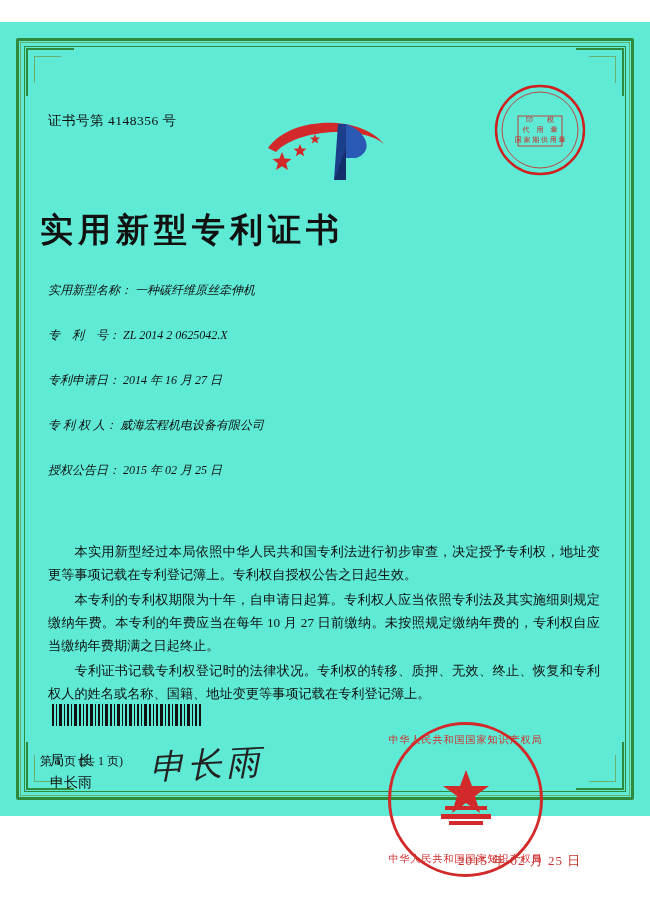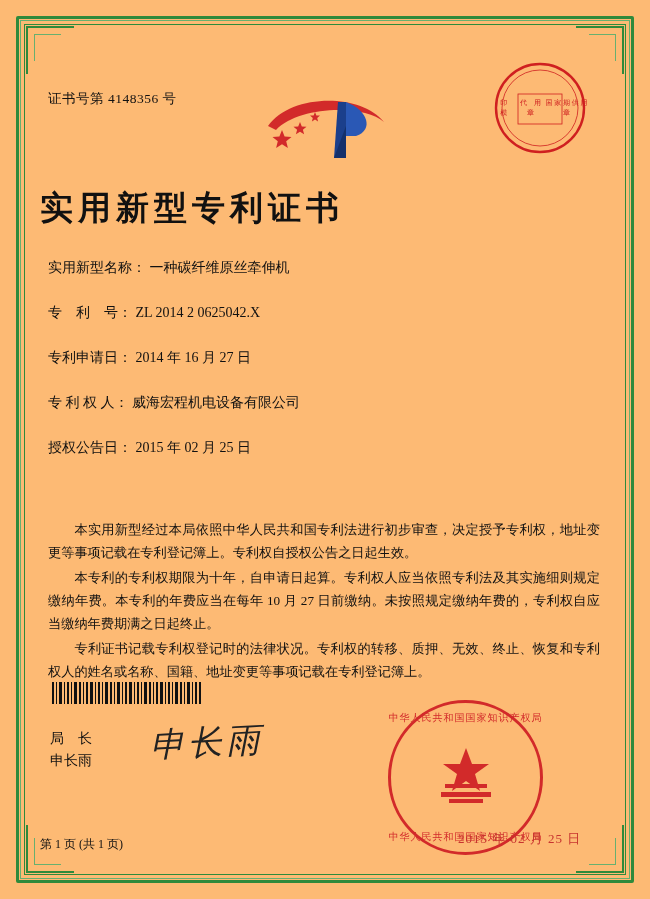--- a/index.html
+++ b/index.html
@@ -11,23 +11,24 @@
     width: 650px;
     height: 899px;
     font-family: "Liberation Serif", serif;
     color: #1a1a1a;
     overflow: hidden;
   }
 
   .page {
     position: relative;
     width: 650px;
-    height: 899px;
-    background: #fdba74;
+    height: 794px;
+    background: #5eead4;
     box-sizing: border-box;
+    margin-top: 22px;
   }
 
   
   .border-outer {
     position: absolute;
     left: 16px;
     top: 16px;
     right: 16px;
     bottom: 16px;
     border: 3px solid #2f8a3b;
@@ -106,21 +107,21 @@
     position: absolute;
     right: 22px;
     top: 20px;
     width: 96px;
     height: 96px;
   }
   .stamp-text {
     position: absolute;
     left: 0; top: 0; right: 0; bottom: 0;
     display: flex;
-    flex-direction: row;
+    flex-direction: column;
     align-items: center;
     justify-content: center;
     color: #cf2020;
     font-size: 7px;
     line-height: 10px;
     text-align: center;
     font-family: "Liberation Serif", serif;
   }
 
   .main-title {
@@ -136,25 +137,26 @@
     font-family: "Liberation Serif", serif;
   }
 
   .fields {
     position: absolute;
     left: 8px;
     right: 8px;
     top: 218px;
   }
   .field-row {
-    font-size: 14px;
+    font-size: 12px;
     line-height: 20px;
     margin-bottom: 25px;
     color: #111;
     white-space: nowrap;
+    font-style: italic;
   }
   .field-label {
     display: inline-block;
     color: #111;
   }
   .field-value {
     display: inline-block;
     color: #111;
   }
 

